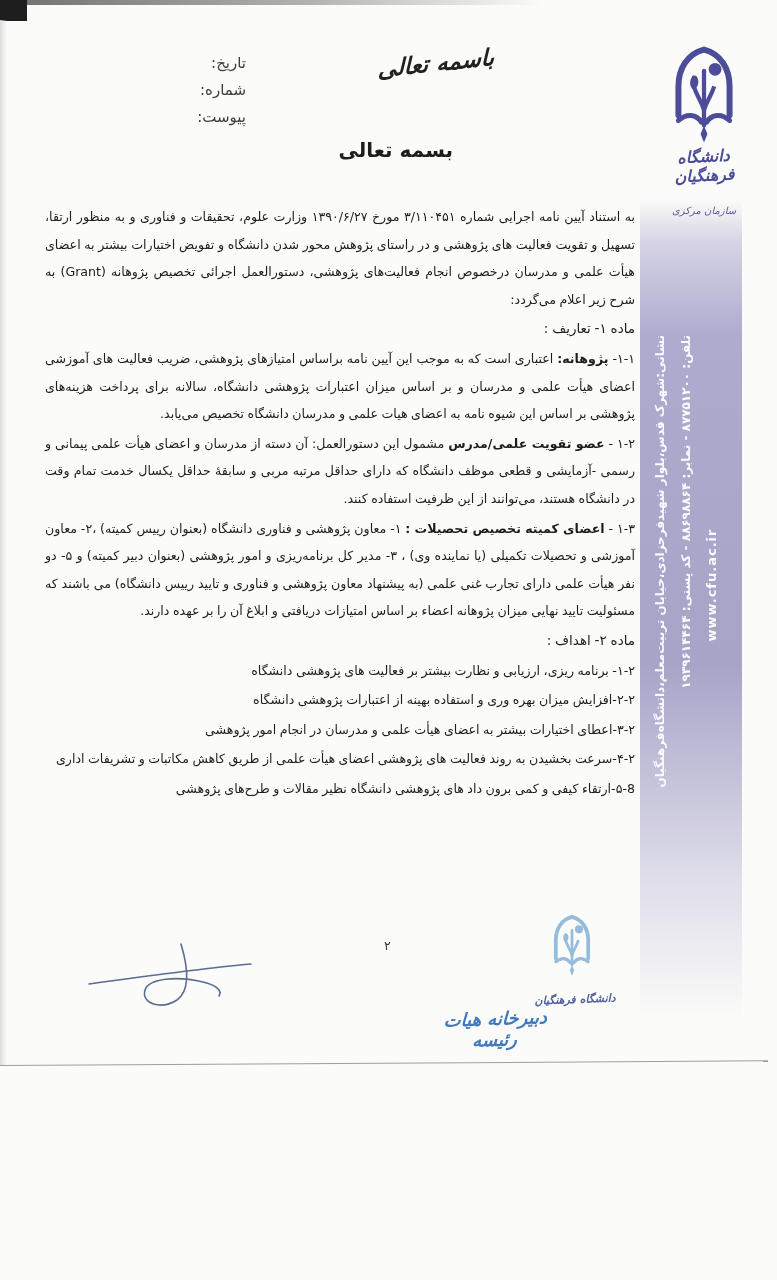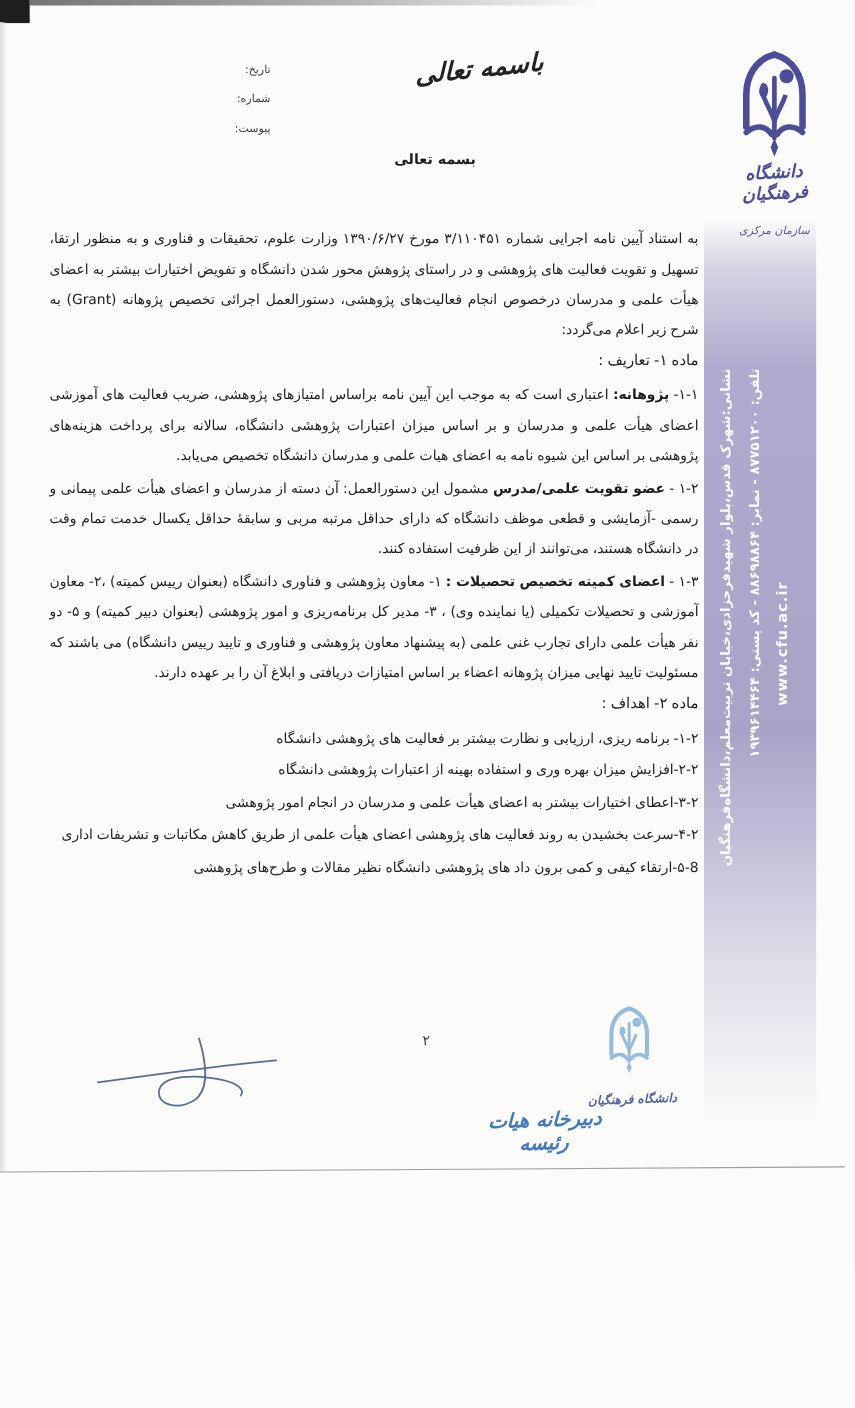--- a/index.html
+++ b/index.html
@@ -8,25 +8,25 @@
   
   .corner-mark{position:absolute;left:0;top:0;width:27px;height:21px;background:#1e1e1e;}
   .top-smudge{position:absolute;left:27px;top:0;width:515px;height:5px;
               background:linear-gradient(to right,#474747,#9a9a9a 55%,rgba(200,200,200,0));opacity:.75;}
   .left-shade{position:absolute;left:0;top:20px;width:7px;height:1045px;
               background:linear-gradient(to right,#dddddb,rgba(255,255,255,0));}
   .edge-line{position:absolute;left:0;top:1065px;width:768px;border-top:1.6px solid #8e8e8c;
              transform:rotate(-0.35deg);transform-origin:left center;opacity:.85;}
   
   .meta-labels{position:absolute;left:180px;top:50px;width:66px;text-align:right;
-               font-size:10px;color:#3c3c3c;line-height:27px;}
+               font-size:15px;color:#3c3c3c;line-height:27px;}
   .besmele{position:absolute;left:376px;top:50px;width:120px;font-size:23px;font-weight:bold;
            font-style:italic;transform:rotate(-6deg) skewX(-6deg);color:#222;text-align:center;}
-  .bismillah{position:absolute;left:338px;top:138px;width:115px;text-align:center;
-             font-weight:bold;font-size:13px;}
+  .bismillah{position:absolute;left:338px;top:138px;width:115px;
+             font-weight:bold;font-size:20px;}
   .logo-block{position:absolute;left:646px;top:42px;width:116px;text-align:center;color:#4c4c99;}
   .logo-block svg{display:block;margin:0 auto;}
   .logo-uni{font-size:16px;font-weight:bold;font-style:italic;margin-top:1px;transform:rotate(-3deg);}
   .logo-org{font-size:10px;font-style:italic;margin-top:20px;color:#5a5aa0;}
   
   .strip{position:absolute;left:640px;top:200px;width:102px;height:845px;
          background:linear-gradient(180deg,rgba(176,173,207,0) 0%,rgba(176,173,207,.5) 5%,
                     #aeabce 16%,#a7a4c8 55%,rgba(193,191,217,.5) 80%,rgba(255,255,255,0) 97%);}
   .strip-text{position:absolute;left:436px;top:546px;width:500px;height:78px;
               transform:rotate(-90deg);transform-origin:center center;direction:rtl;}

